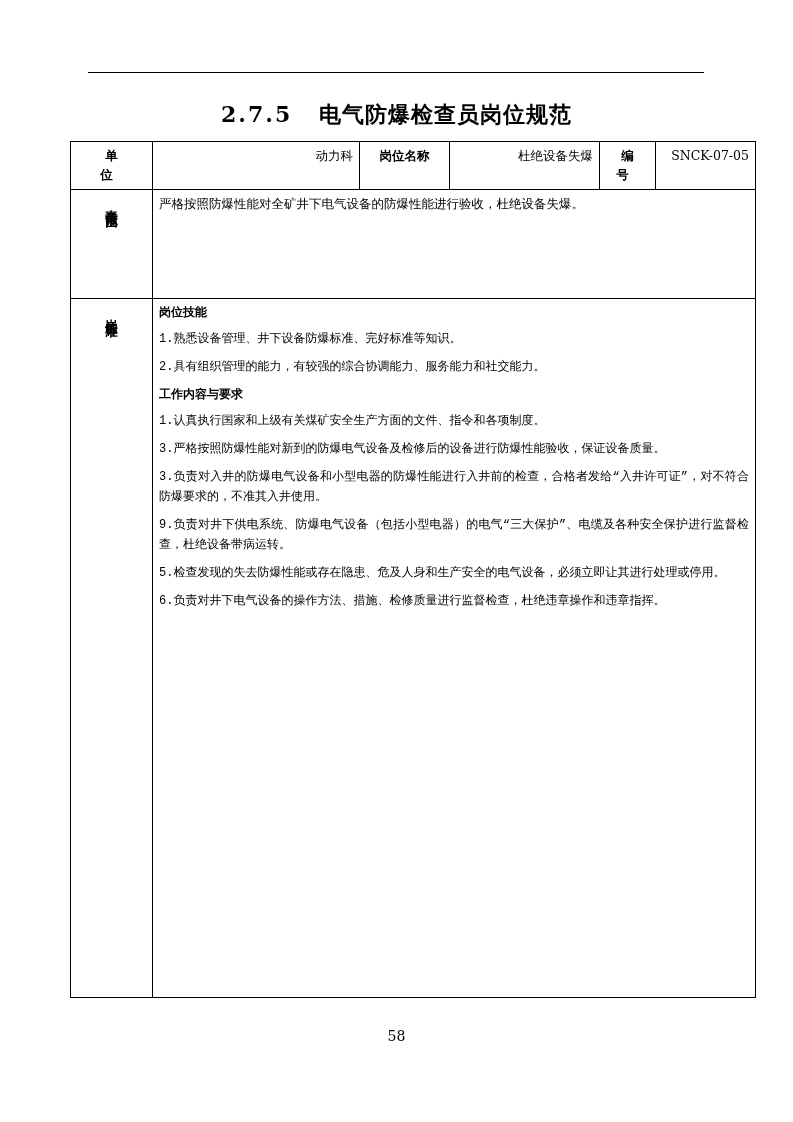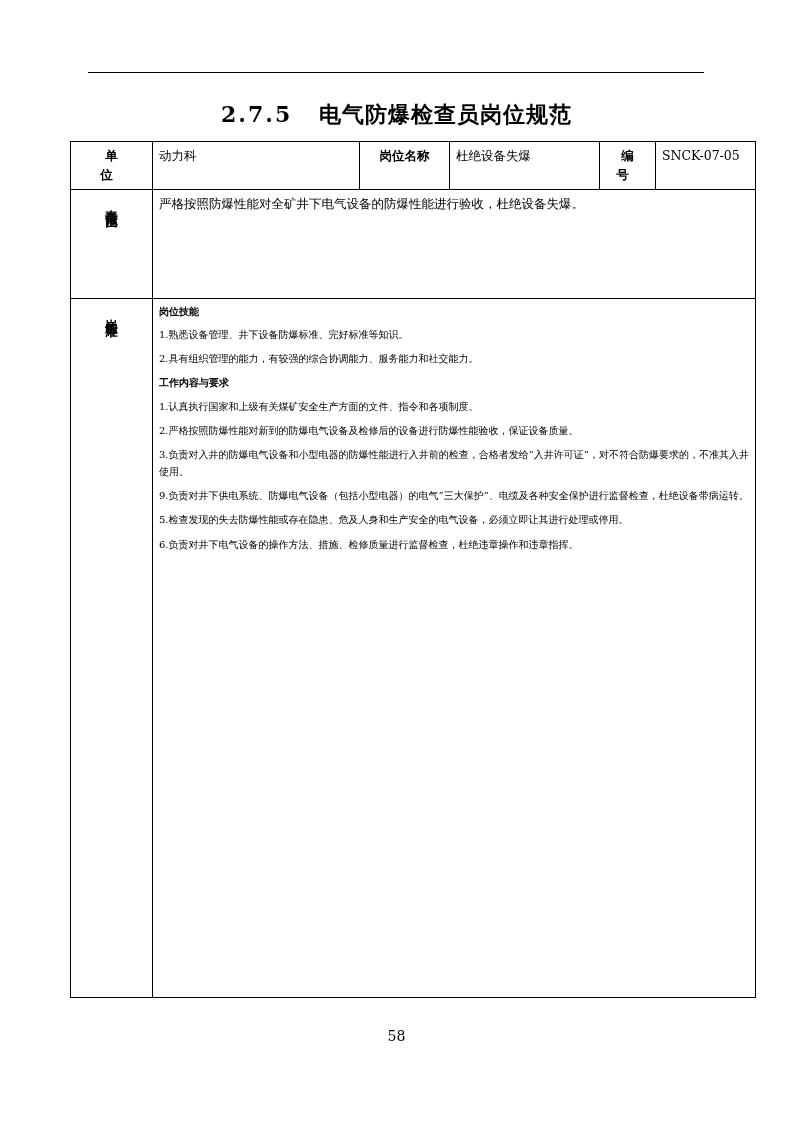--- a/index.html
+++ b/index.html
@@ -63,20 +63,21 @@
     font-weight: bold;
     vertical-align: middle;
     background: #ffffff;
   }
   td.lbl-spread {
     letter-spacing: 10px;
     text-indent: 10px;
   }
   td.val {
     vertical-align: middle;
+    text-align: right;
   }
   .row-head td { height: 26px; }
   .row-task td { height: 26px; }
   .row-scope td { height: 100px; }
   .row-std td { height: 690px; }
 
   td.vert {
     text-align: center;
     vertical-align: middle;
     font-weight: bold;
@@ -95,21 +96,22 @@
     padding-top: 6px;
   }
   .std-body {
     vertical-align: top;
     padding: 6px 10px 6px 8px;
   }
   .std-body p {
     margin: 0 0 7px 0;
     text-align: justify;
     line-height: 1.72;
-    font-size: 10px;
+    font-size: 12px;
+    font-family: Liberation Mono, monospace;
   }
   .std-body p.sub {
     font-weight: bold;
     margin-bottom: 6px;
   }
   .page-number {
     position: absolute;
     left: 0;
     top: 1028px;
     width: 793px;
@@ -157,21 +159,21 @@
       <tr class="row-std">
         <td class="vert">
           <span class="vwrap">岗位标准</span>
         </td>
         <td class="std-body" colspan="5">
           <p class="sub">岗位技能</p>
           <p>1.熟悉设备管理、井下设备防爆标准、完好标准等知识。</p>
           <p>2.具有组织管理的能力，有较强的综合协调能力、服务能力和社交能力。</p>
           <p class="sub">工作内容与要求</p>
           <p>1.认真执行国家和上级有关煤矿安全生产方面的文件、指令和各项制度。</p>
-          <p>2.严格按照防爆性能对新到的防爆电气设备及检修后的设备进行防爆性能验收，保证设备质量。</p>
+          <p>3.严格按照防爆性能对新到的防爆电气设备及检修后的设备进行防爆性能验收，保证设备质量。</p>
           <p>3.负责对入井的防爆电气设备和小型电器的防爆性能进行入井前的检查，合格者发给“入井许可证”，对不符合防爆要求的，不准其入井使用。</p>
           <p>9.负责对井下供电系统、防爆电气设备（包括小型电器）的电气“三大保护”、电缆及各种安全保护进行监督检查，杜绝设备带病运转。</p>
           <p>5.检查发现的失去防爆性能或存在隐患、危及人身和生产安全的电气设备，必须立即让其进行处理或停用。</p>
           <p>6.负责对井下电气设备的操作方法、措施、检修质量进行监督检查，杜绝违章操作和违章指挥。</p>
         </td>
       </tr>
     </tbody>
   </table>
 
   <div class="page-number">58</div>

